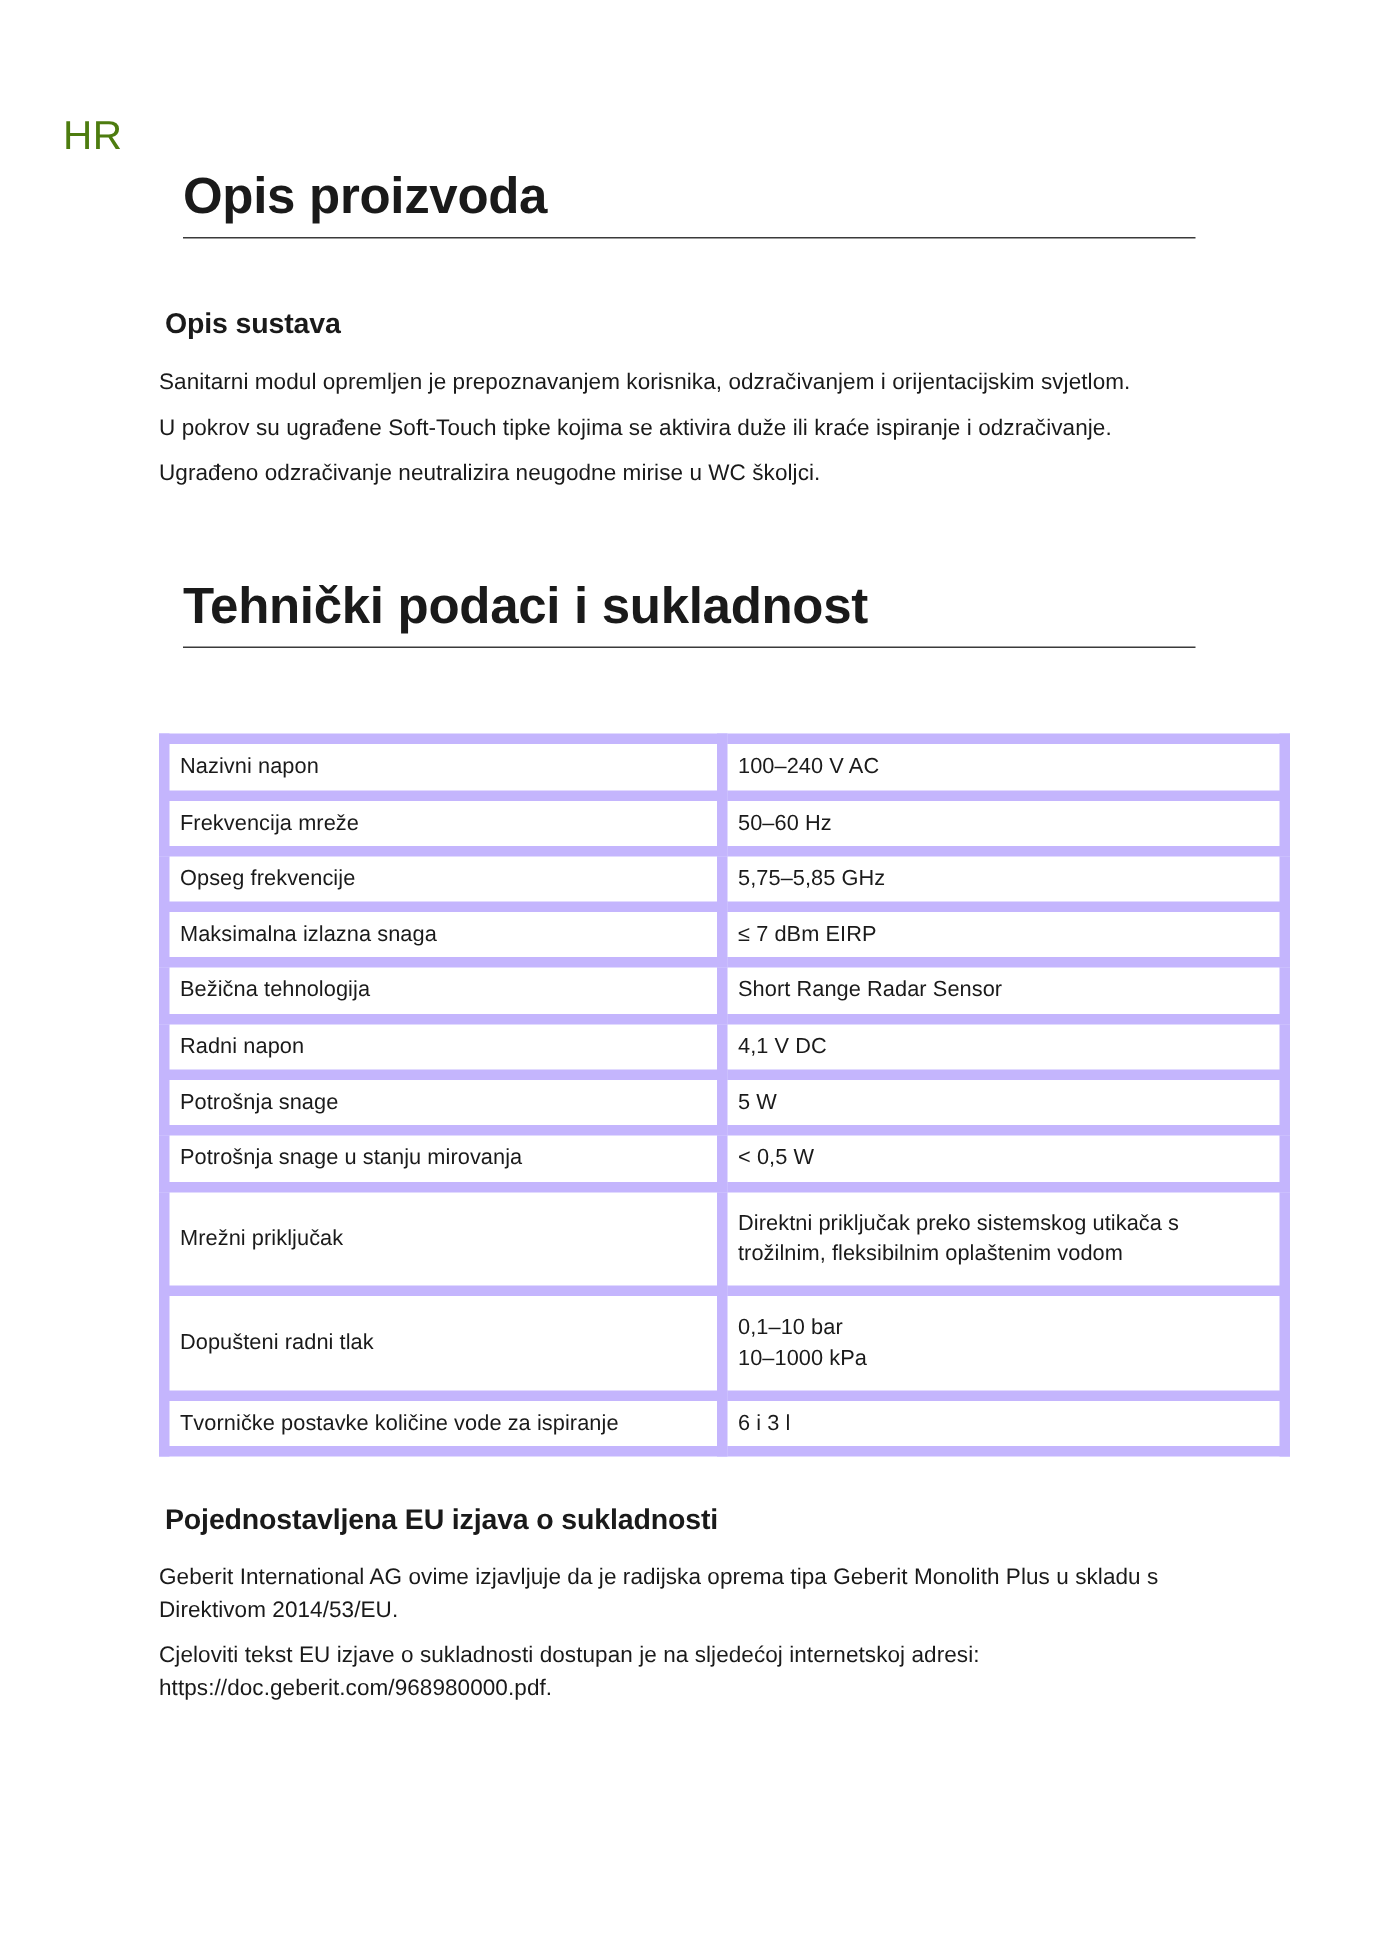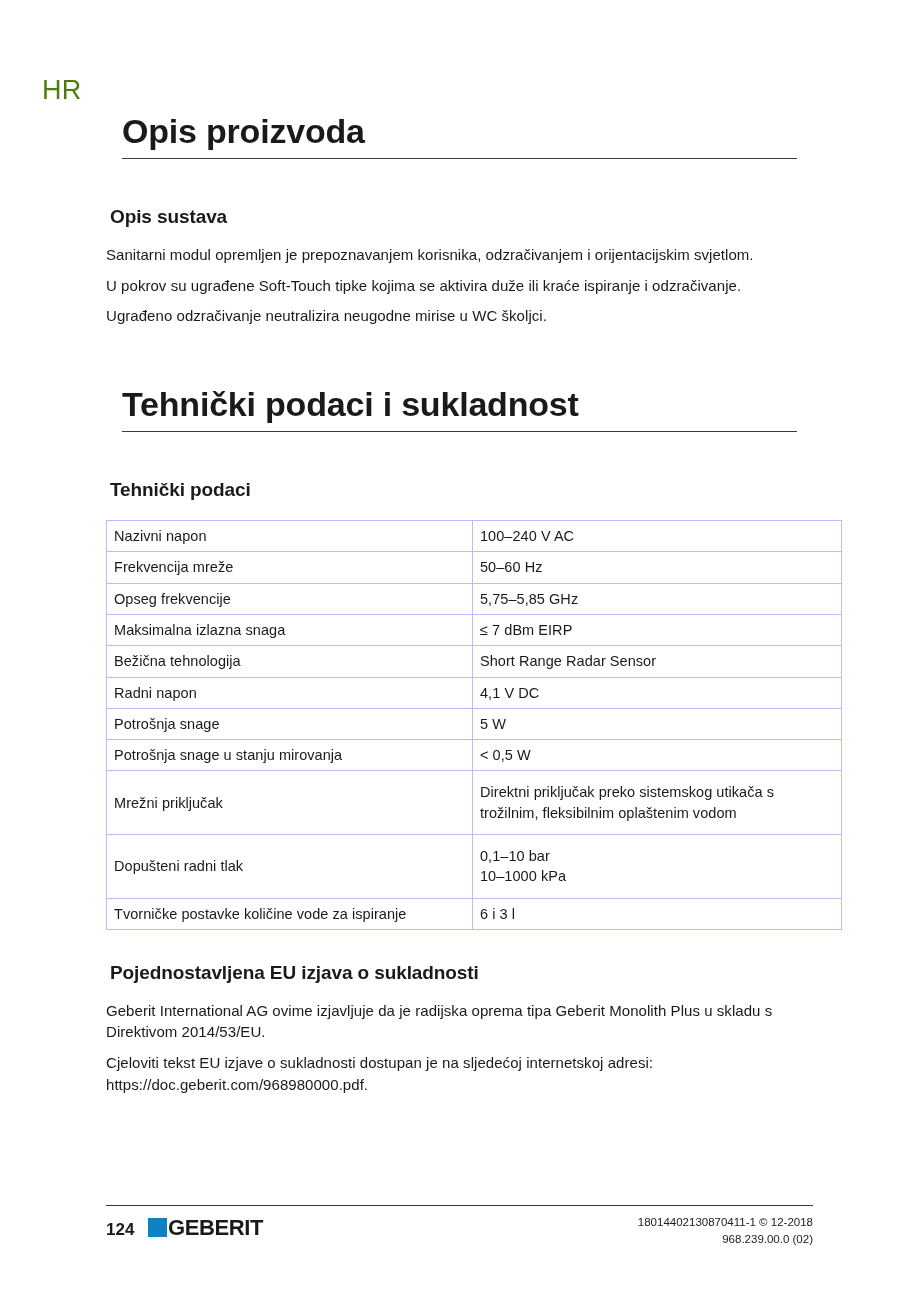--- a/index.html
+++ b/index.html
@@ -80,21 +80,21 @@
   .sp-table-to-h2 { height: 28px; }
 
   
   table.spec {
     border-collapse: collapse;
     width: 707px;
     table-layout: fixed;
     border: 1.5px solid #1a1a1a;
   }
   table.spec td {
-    border: 1px solid #c4b5fd;
+    border: 7px solid #c4b5fd;
     font-size: 14.5px;
     line-height: 1.4;
     padding: 5px 7px 5px 7px;
     vertical-align: middle;
     letter-spacing: 0.05px;
   }
   table.spec td.k { width: 351px; }
   table.spec td.v { width: 354px; }
   table.spec tr.tall td { padding-top: 11px; padding-bottom: 11px; }
   table.spec tr.last td.k { width: 354px; }
@@ -176,21 +176,20 @@
     <p class="body">U pokrov su ugrađene Soft-Touch tipke kojima se aktivira duže ili kraće ispiranje i odzračivanje.</p>
     <div class="sp-p"></div>
     <p class="body">Ugrađeno odzračivanje neutralizira neugodne mirise u WC školjci.</p>
 
     <div class="sp-before-chapter2"></div>
 
     <h1 class="chapter">Tehnički podaci i sukladnost</h1>
 
     <div class="sp-chapter2-to-h2"></div>
 
-    <h2 class="section">Tehnički podaci</h2>
 
     <div class="sp-h2-to-table"></div>
 
     <table class="spec">
       <tbody>
         <tr>
           <td class="k">Nazivni napon</td>
           <td class="v">100–240 V AC</td>
         </tr>
         <tr>
@@ -247,29 +246,14 @@
     <h2 class="section">Pojednostavljena EU izjava o sukladnosti</h2>
 
     <div class="sp-h2-to-p"></div>
 
     <p class="body">Geberit International AG ovime izjavljuje da je radijska oprema tipa Geberit Monolith Plus u skladu s Direktivom 2014/53/EU.</p>
     <div class="sp-p"></div>
     <p class="body">Cjeloviti tekst EU izjave o sukladnosti dostupan je na sljedećoj internetskoj adresi: https://doc.geberit.com/968980000.pdf.</p>
 
   </div>
 
-  <div class="footer">
-    <div class="footer-inner">
-      <div class="pagenum">124</div>
-
-      <div class="logo">
-        <span class="logo-square"></span>
-        <span class="logo-text">GEBERIT</span>
-      </div>
-
-      <div class="footer-meta">
-        <span>18014402130870411-1 © 12-2018</span>
-        <span>968.239.00.0 (02)</span>
-      </div>
-    </div>
-  </div>
 
 </div>
 
 </body></html>

